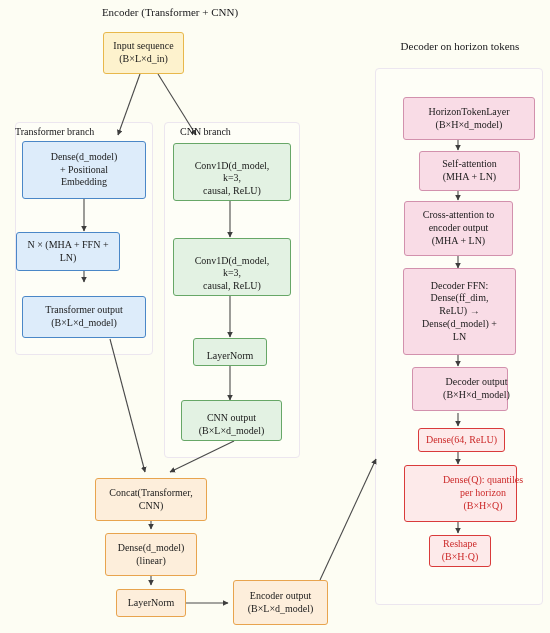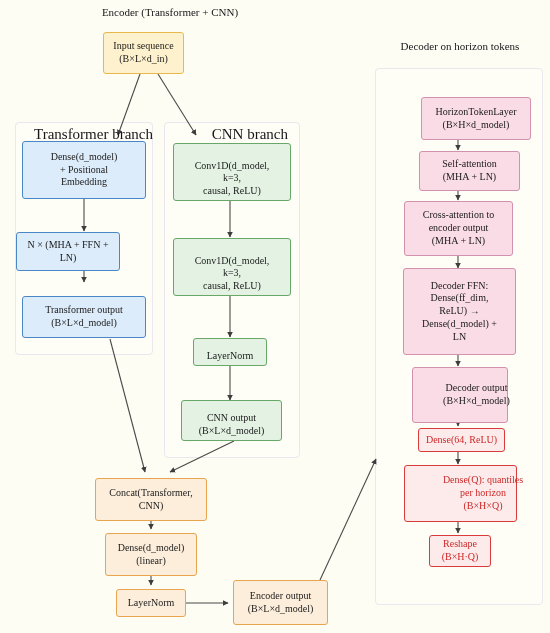--- a/index.html
+++ b/index.html
@@ -33,23 +33,23 @@
   .section-title {
     position: absolute;
     font-size: 11px;
     color: #17171a;
     text-align: center;
     white-space: nowrap;
     z-index: 3;
   }
   .panel-title {
     position: absolute;
-    font-size: 15px;
+    font-size: 10px;
     color: #17171a;
-    text-align: right;
+    text-align: left;
     z-index: 3;
     white-space: nowrap;
   }
   .node {
     position: absolute;
     box-sizing: border-box;
     display: flex;
     flex-direction: column;
     align-items: center;
     justify-content: center;
@@ -106,21 +106,21 @@
   </svg>
 
   <div class="section-title" style="left:370px; top:40px; width:180px;">Decoder on horizon tokens</div>
   <div class="section-title" style="left:60px; top:6px; width:220px;">Encoder (Transformer + CNN)</div>
 
   <div class="panel" style="left:15px; top:122px; width:138px; height:233px;"></div>
   <div class="panel" style="left:164px; top:122px; width:136px; height:336px;"></div>
   <div class="panel" style="left:375px; top:68px; width:168px; height:537px;"></div>
 
   <div class="panel-title" style="left:15px; top:126px; width:138px;">Transformer branch</div>
-  <div class="panel-title" style="left:152px; top:126px; width:136px;">CNN branch</div>
+  <div class="panel-title" style="left:180px; top:126px; width:136px;">CNN branch</div>
 
   <div class="node n-yellow" style="left:103px; top:32px; width:81px; height:42px;">
     <span>Input sequence</span>
     <span>(B×L×d_in)</span>
   </div>
 
   <div class="node n-blue" style="left:22px; top:141px; width:124px; height:58px;">
     <span>Dense(d_model)</span>
     <span>+ Positional</span>
     <span>Embedding</span>
@@ -161,41 +161,41 @@
     <span>(linear)</span>
   </div>
   <div class="node n-orange" style="left:116px; top:589px; width:70px; height:28px;">
     <span>LayerNorm</span>
   </div>
   <div class="node n-orange" style="left:233px; top:580px; width:95px; height:45px;">
     <span>Encoder output</span>
     <span>(B×L×d_model)</span>
   </div>
 
-  <div class="node n-pink" style="left:421px; top:97px; width:110px; height:43px;">
+  <div class="node n-pink" style="left:403px; top:97px; width:132px; height:43px;">
     <span>HorizonTokenLayer</span>
     <span>(B×H×d_model)</span>
   </div>
   <div class="node n-pink" style="left:419px; top:151px; width:101px; height:40px;">
     <span>Self-attention</span>
     <span>(MHA + LN)</span>
   </div>
   <div class="node n-pink" style="left:404px; top:201px; width:109px; height:55px;">
     <span>Cross-attention to</span>
     <span>encoder output</span>
     <span>(MHA + LN)</span>
   </div>
   <div class="node n-pink" style="left:403px; top:268px; width:113px; height:87px;">
     <span>Decoder FFN:</span>
     <span>Dense(ff_dim,</span>
     <span>ReLU) →</span>
     <span>Dense(d_model) +</span>
     <span>LN</span>
   </div>
-  <div class="node n-pink" style="left:412px; top:367px; width:96px; height:56px;padding-left:36px;">
+  <div class="node n-pink" style="left:412px; top:367px; width:96px; height:44px;padding-left:36px;">
     <span>Decoder output</span>
     <span>(B×H×d_model)</span>
   </div>
   <div class="node n-red" style="left:418px; top:428px; width:87px; height:24px;">
     <span>Dense(64, ReLU)</span>
   </div>
   <div class="node n-red" style="left:404px; top:465px; width:113px; height:57px;padding-left:48px;">
     <span>Dense(Q): quantiles</span>
     <span>per horizon</span>
     <span>(B×H×Q)</span>

